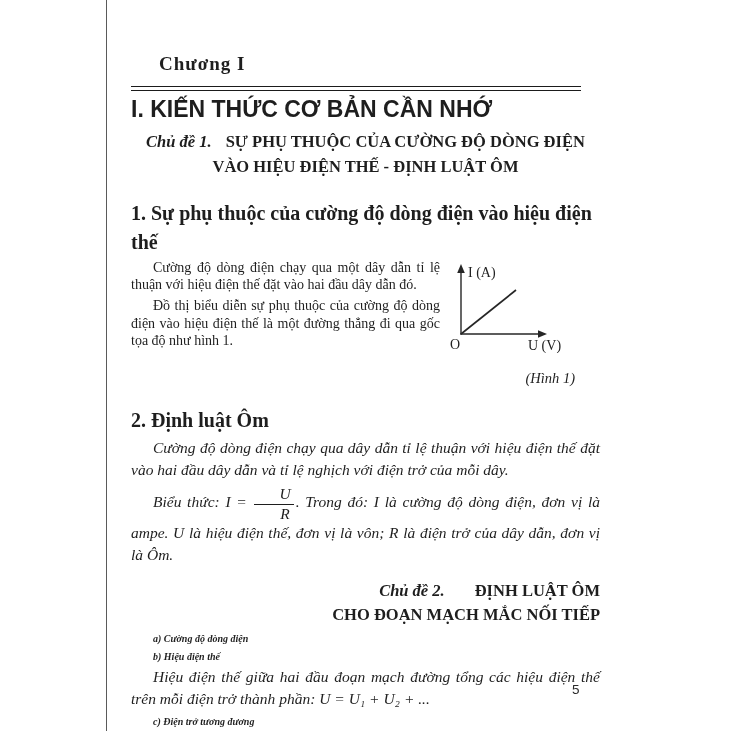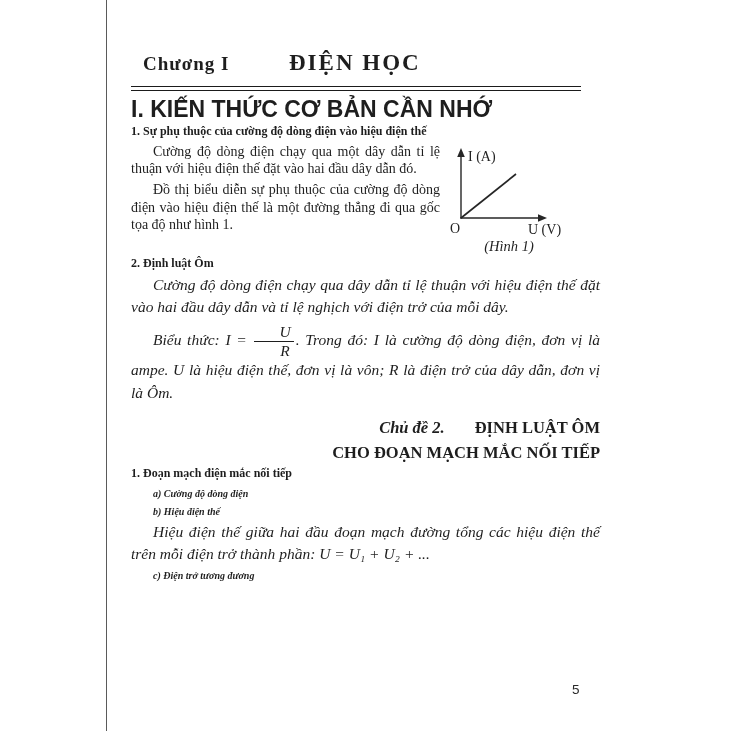--- a/index.html
+++ b/index.html
@@ -10,42 +10,42 @@
     color:#1e1e1e;
     position:relative;
     overflow:hidden;
   }
   .scan-edge { position:absolute; left:106px; top:0; width:1px; height:731px; background:#5a5a5a; }
 
   .page { position:absolute; left:131px; top:50px; width:469px; }
 
   
   .chapter-header { position:relative; height:30px; }
-  .chapter-label { position:absolute; left:12px; top:3px; font-weight:bold; font-size:19px; letter-spacing:1px; }
+  .chapter-label { position:absolute; left:28px; top:3px; font-weight:bold; font-size:19px; letter-spacing:1px; }
   .chapter-title { position:absolute; left:158px; top:0; font-weight:bold; font-size:23px; letter-spacing:2px; }
   .double-rule { margin-top:6px; width:450px; height:2.5px; border-top:1.5px solid #1b1b1b; border-bottom:1.5px solid #1b1b1b; }
 
   .kb-heading { margin-top:4px; font-family:"Liberation Sans","DejaVu Sans",sans-serif; font-weight:700; font-size:23px; line-height:1.25; }
 
   .topic-heading { margin-top:7px; text-align:center; font-weight:bold; font-size:16.5px; line-height:1.5; }
   .topic-line1 { white-space:nowrap; }
   .topic-label { font-style:italic; margin-right:14px; }
   .topic-heading.t2 { margin-top:12px;text-align:right; }
   .topic-heading.t2 .topic-label { margin-right:30px; }
 
-  .part-heading { margin-top:0; font-weight:bold; font-size:12px; line-height:1.45; }
+  .part-heading { margin-top:19px; font-weight:bold; font-size:20px; line-height:1.45; }
 
   .two-col { display:flex; margin-top:2px; }
   .col-text { width:312px; }
   .col-text p { margin:0; font-size:14px; line-height:1.26; text-align:justify; text-indent:22px; }
   .col-text p + p { margin-top:3px; }
   .col-fig { width:157px; padding-left:3px; padding-top:2px; }
   .col-fig svg { display:block; }
   .col-fig svg text { font-family:"Liberation Serif","DejaVu Serif",serif; fill:#222; }
-  .fig-caption { width:132px; text-align:center; font-style:italic; font-size:14.5px; margin-top:1px; }
+  .fig-caption { width:132px; text-align:right; font-style:italic; font-size:14.5px; margin-top:17px; }
 
   .body-para { margin:2px 0 0 0; font-size:15.5px; line-height:1.44; text-align:justify; text-indent:22px;font-style:italic; }
   .formula-para { margin-top:5px; }
 
   .frac { display:inline-block; vertical-align:middle; text-align:center; line-height:1.05; margin:0 2px; font-size:15.5px; }
   .frac .num { display:block; border-bottom:1px solid #1e1e1e; padding:0 3px 1px 3px; }
   .frac .den { display:block; padding-top:1px; }
 
   .sub-heading { margin:4px 0 0 22px; font-weight:bold; font-style:italic; font-size:10px; line-height:1.4; }
 
@@ -53,26 +53,31 @@
 </style>
 </head>
 <body>
 
 <div class="scan-edge"></div>
 
 <div class="page">
 
   <div class="chapter-header">
     <span class="chapter-label">Chương I</span>
-    <span class="chapter-title">ĐIỆN HỌC</span>
   </div>
   <div class="double-rule"></div>
 
   <div class="kb-heading">I. KIẾN THỨC CƠ BẢN CẦN NHỚ</div>
 
+  <div class="topic-heading">
+    <div class="topic-line1">
+      <span class="topic-label">Chủ đề 1.</span><span>SỰ PHỤ THUỘC CỦA CƯỜNG ĐỘ DÒNG ĐIỆN</span>
+    </div>
+    <div class="topic-line2">VÀO HIỆU ĐIỆN THẾ - ĐỊNH LUẬT ÔM</div>
+  </div>
 
   <div class="part-heading">1. Sự phụ thuộc của cường độ dòng điện vào hiệu điện thế</div>
 
   <div class="two-col">
     <div class="col-text">
       <p>Cường độ dòng điện chạy qua một dây dẫn tỉ lệ thuận với hiệu điện thế đặt vào hai đầu dây dẫn đó.</p>
       <p>Đồ thị biểu diễn sự phụ thuộc của cường độ dòng điện vào hiệu điện thế là một đường thẳng đi qua gốc tọa độ như hình 1.</p>
     </div>
     <div class="col-fig">
       <svg width="160" height="92" viewBox="0 0 160 92">
@@ -95,21 +100,20 @@
 
   <p class="body-para formula-para"><span>Biểu thức: I = </span><span class="frac"><span class="num">U</span><span class="den">R</span></span><span>. Trong đó: I là cường độ dòng điện, đơn vị là ampe. U là hiệu điện thế, đơn vị là vôn; R là điện trở của dây dẫn, đơn vị là Ôm.</span></p>
 
   <div class="topic-heading t2">
     <div class="topic-line1">
       <span class="topic-label">Chủ đề 2.</span><span>ĐỊNH LUẬT ÔM</span>
     </div>
     <div class="topic-line2">CHO ĐOẠN MẠCH MẮC NỐI TIẾP</div>
   </div>
 
-  <div class="part-heading">1. Đoạn mạch điện mắc nối tiếp</div>
 
   <div class="sub-heading">a) Cường độ dòng điện</div>
 
   <div class="sub-heading">b) Hiệu điện thế</div>
   <p class="body-para">Hiệu điện thế giữa hai đầu đoạn mạch đường tổng các hiệu điện thế trên mỗi điện trở thành phần: U = U₁ + U₂ + ...</p>
 
   <div class="sub-heading">c) Điện trở tương đương</div>
 
 </div>
 

